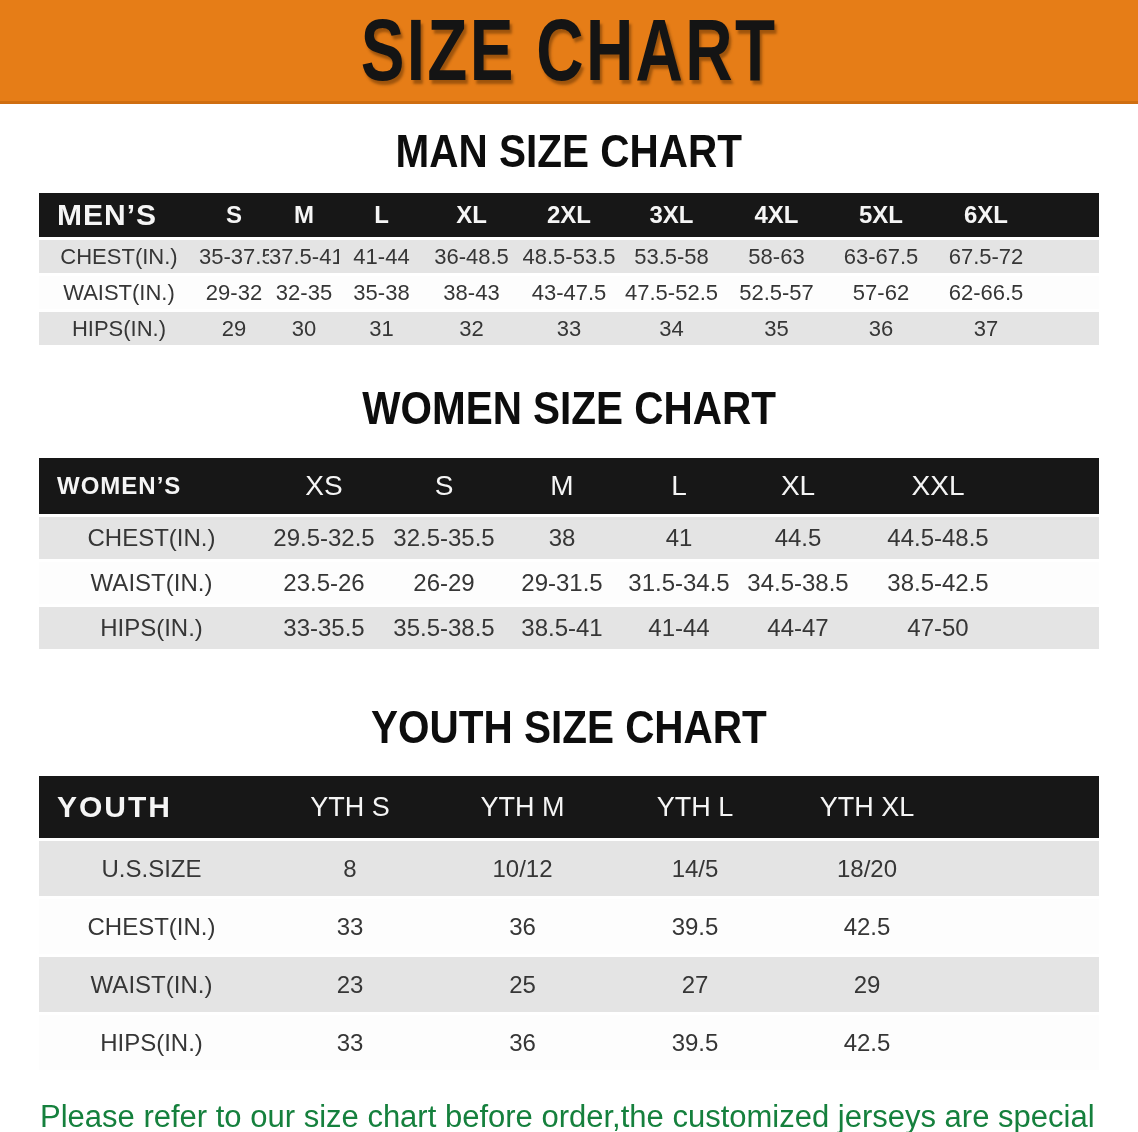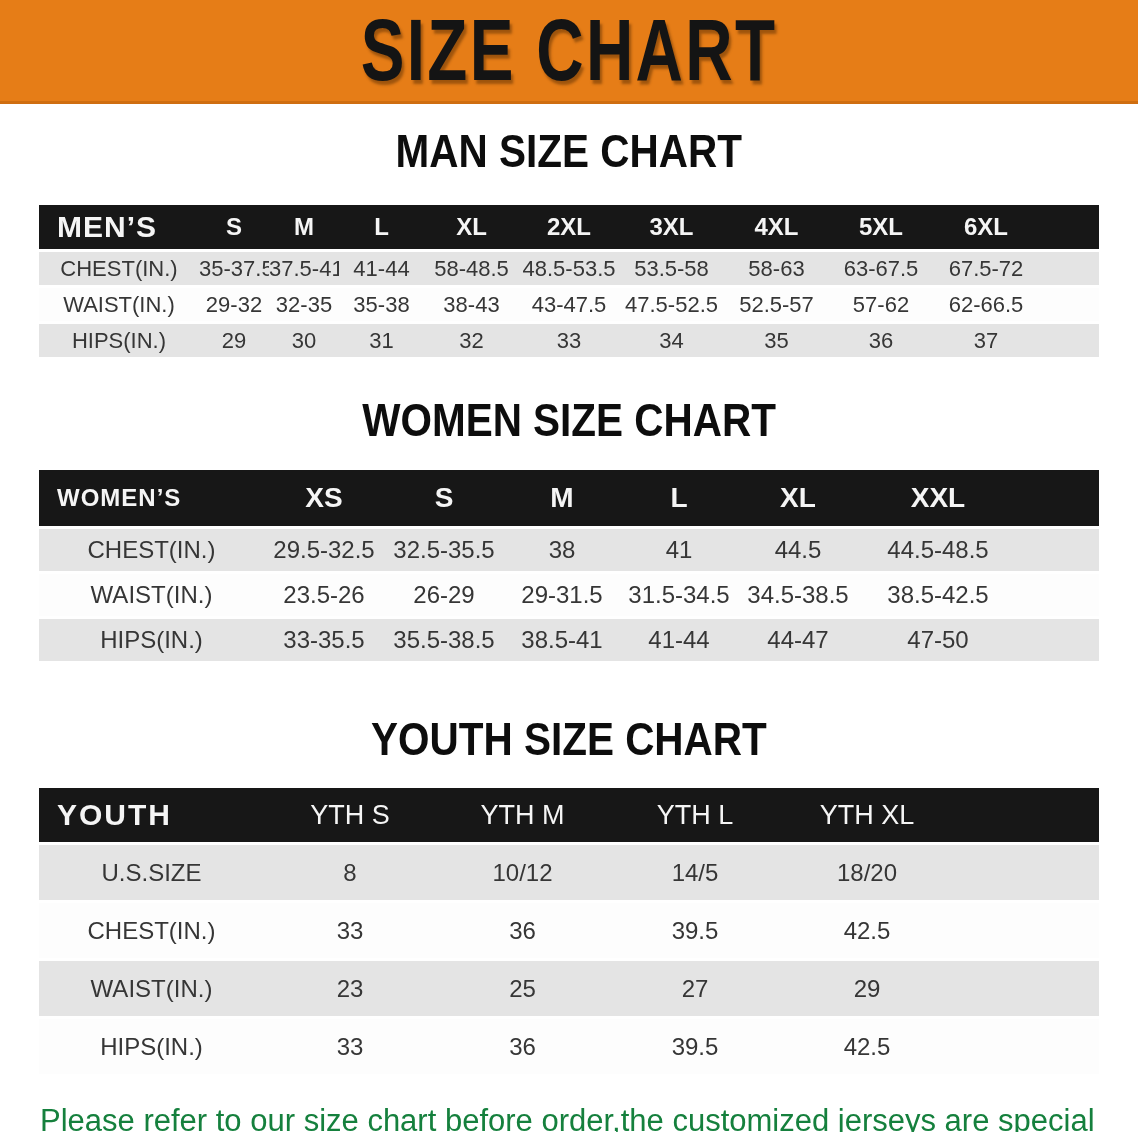--- a/index.html
+++ b/index.html
@@ -37,32 +37,32 @@
   }
   table.size-table th, table.size-table td{
     padding:0;overflow:hidden;white-space:nowrap;text-align:center;
   }
   tr.bar th{background:#171717;color:#f5f5f5;}
   tr.bar th.lbl{text-align:left;padding-left:18px;font-weight:bold;letter-spacing:1px;}
   tr.row-a td{background:#e4e4e4;}
   tr.row-b td{background:#fdfdfd;}
   td{color:#363636;}
   
-  #men-table{margin-top:24px;}
+  #men-table{margin-top:12px;}
   #men-table tr.bar th{height:44px;font-size:24px;font-weight:bold;}
   #men-table tr.bar th.lbl{font-size:30px;}
   #men-table td{height:33px;font-size:22px;}
   
   #women-table{margin-top:20px;}
-  #women-table tr.bar th{height:56px;font-size:28px;font-weight:bold;}
+  #women-table tr.bar th{height:56px;font-size:28px;font-weight:normal;}
   #women-table tr.bar th.lbl{font-size:24px;font-weight:bold;}
   #women-table td{height:42px;font-size:24px;}
   
   #youth-table{margin-top:19px;}
-  #youth-table tr.bar th{height:54px;font-size:27px;font-weight:normal;}
+  #youth-table tr.bar th{height:62px;font-size:27px;font-weight:normal;}
   #youth-table tr.bar th.lbl{font-size:30px;font-weight:bold;letter-spacing:2px;}
   #youth-table td{height:55px;font-size:24px;}
   
   .disclaimer{
     margin:22px 0 0 40px;width:1060px;
     font-size:31px;line-height:43px;color:#15803d;
   }
 </style>
 </head>
 <body>
@@ -101,21 +101,21 @@
     <th>4XL</th>
     <th>5XL</th>
     <th>6XL</th>
     <th></th>
   </tr>
   <tr class="row-a">
     <td>CHEST(IN.)</td>
     <td>35-37.5</td>
     <td>37.5-41</td>
     <td>41-44</td>
-    <td>58-48.5</td>
+    <td>36-48.5</td>
     <td>48.5-53.5</td>
     <td>53.5-58</td>
     <td>58-63</td>
     <td>63-67.5</td>
     <td>67.5-72</td>
     <td></td>
   </tr>
   <tr class="row-b">
     <td>WAIST(IN.)</td>
     <td>29-32</td>

